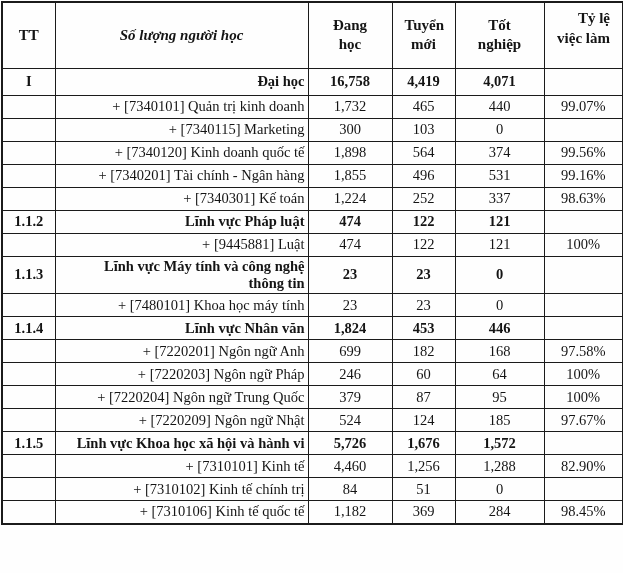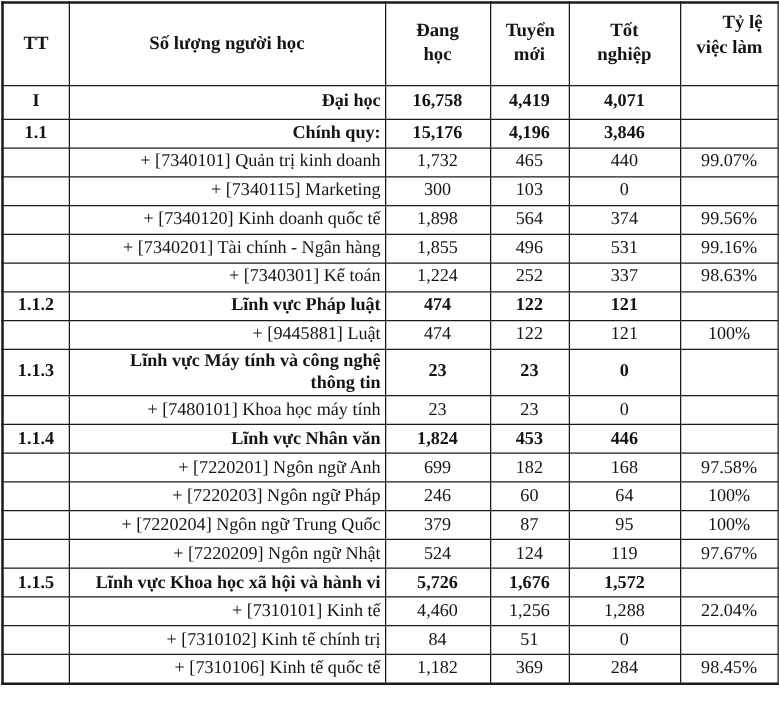--- a/index.html
+++ b/index.html
@@ -42,21 +42,21 @@
 
   thead tr { height: 66px; }
   .doc-table th {
     font-weight: 700;
     font-size: 15px;
     line-height: 1.3;
     text-align: center;
     vertical-align: middle;
     padding: 2px 12px;
   }
-  .doc-table th.th-name { padding: 2px 17px; }
+  .doc-table th.th-name { padding: 2px 17px; font-style: italic; }
   .doc-table th.th-tl   { vertical-align: top; padding-top: 6px; text-align: right; }
 
   tbody tr { height: 23px; }
   tbody tr.first-row { height: 27px; }
   .doc-table td {
     font-size: 14.5px;
     line-height: 1.2;
     padding: 1px 3px;
     vertical-align: middle;
   }
@@ -90,28 +90,20 @@
     </thead>
     <tbody id="table-body">
         <tr class="section first-row">
           <td class="cell-center">I</td>
           <td class="cell-name">Đại học</td>
           <td class="cell-center">16,758</td>
           <td class="cell-center">4,419</td>
           <td class="cell-center">4,071</td>
           <td class="cell-center"></td>
         </tr>
-        <tr class="section">
-          <td class="cell-center">1.1</td>
-          <td class="cell-name">Chính quy:</td>
-          <td class="cell-center">15,176</td>
-          <td class="cell-center">4,196</td>
-          <td class="cell-center">3,846</td>
-          <td class="cell-center"></td>
-        </tr>
         <tr class="sub">
           <td class="cell-center"></td>
           <td class="cell-name">+ [7340101] Quản trị kinh doanh</td>
           <td class="cell-center">1,732</td>
           <td class="cell-center">465</td>
           <td class="cell-center">440</td>
           <td class="cell-center">99.07%</td>
         </tr>
         <tr class="sub">
           <td class="cell-center"></td>
@@ -207,38 +199,38 @@
           <td class="cell-center">379</td>
           <td class="cell-center">87</td>
           <td class="cell-center">95</td>
           <td class="cell-center">100%</td>
         </tr>
         <tr class="sub">
           <td class="cell-center"></td>
           <td class="cell-name">+ [7220209] Ngôn ngữ Nhật</td>
           <td class="cell-center">524</td>
           <td class="cell-center">124</td>
-          <td class="cell-center">119</td>
+          <td class="cell-center">185</td>
           <td class="cell-center">97.67%</td>
         </tr>
         <tr class="section">
           <td class="cell-center">1.1.5</td>
           <td class="cell-name">Lĩnh vực Khoa học xã hội và hành vi</td>
           <td class="cell-center">5,726</td>
           <td class="cell-center">1,676</td>
           <td class="cell-center">1,572</td>
           <td class="cell-center"></td>
         </tr>
         <tr class="sub">
           <td class="cell-center"></td>
           <td class="cell-name">+ [7310101] Kinh tế</td>
           <td class="cell-center">4,460</td>
           <td class="cell-center">1,256</td>
           <td class="cell-center">1,288</td>
-          <td class="cell-center">22.04%</td>
+          <td class="cell-center">82.90%</td>
         </tr>
         <tr class="sub">
           <td class="cell-center"></td>
           <td class="cell-name">+ [7310102] Kinh tế chính trị</td>
           <td class="cell-center">84</td>
           <td class="cell-center">51</td>
           <td class="cell-center">0</td>
           <td class="cell-center"></td>
         </tr>
         <tr class="sub">

